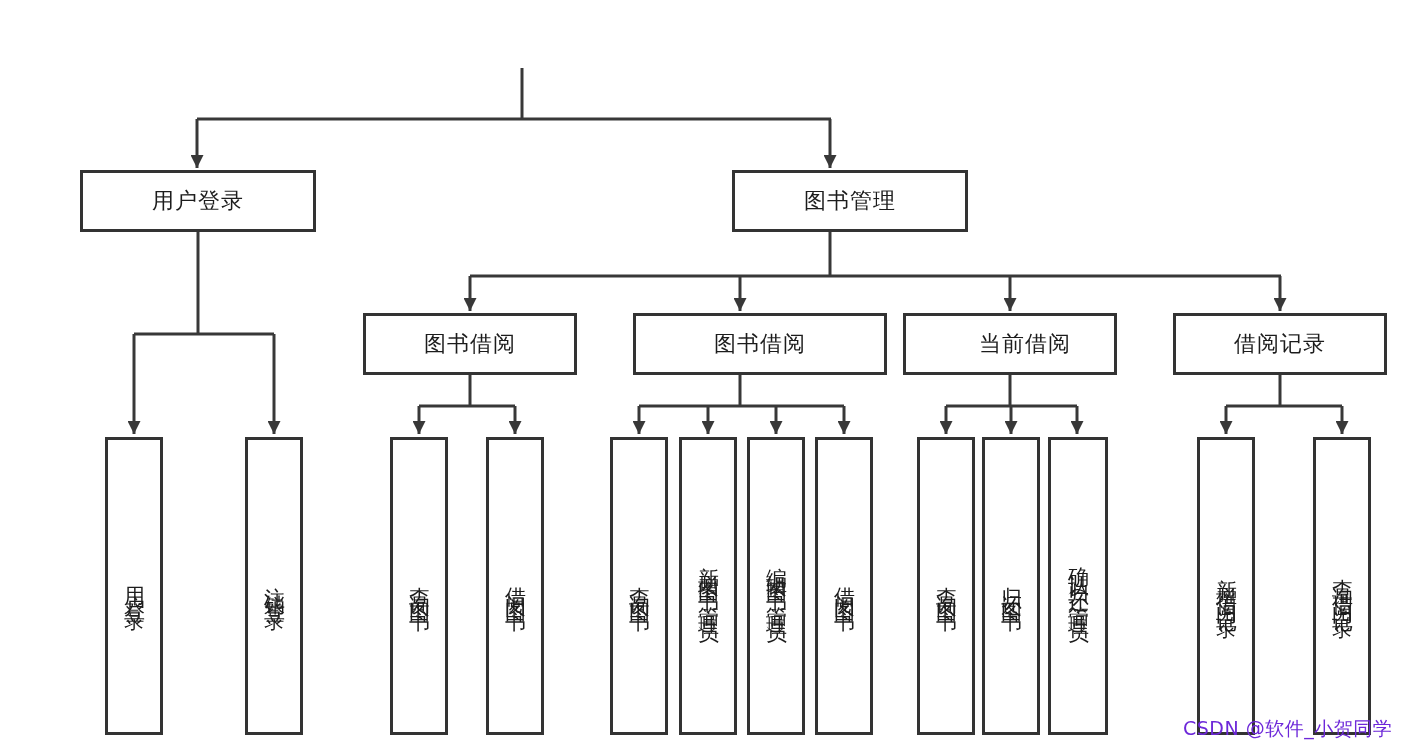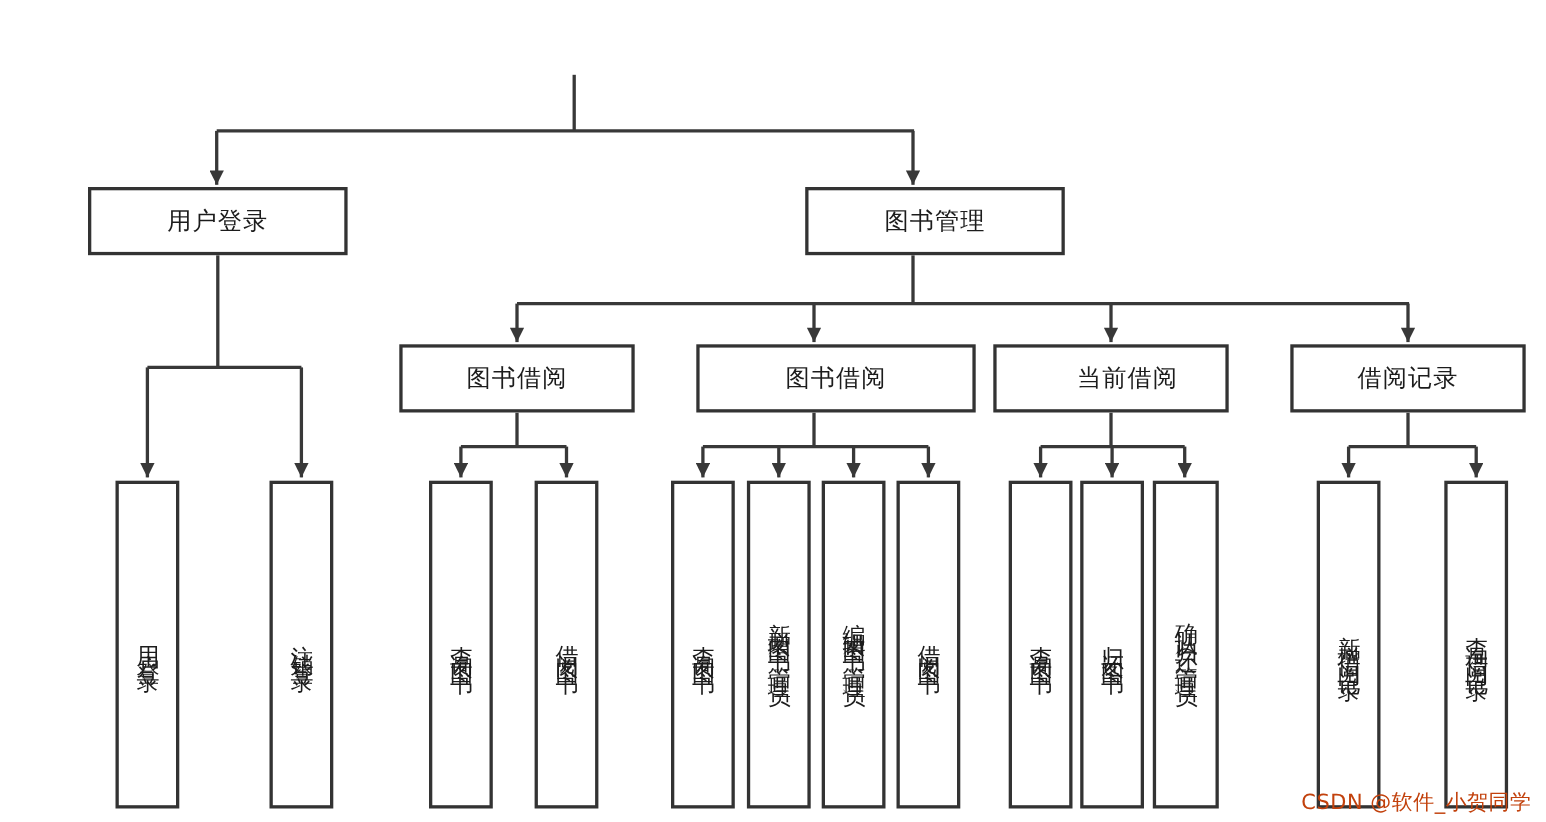--- a/index.html
+++ b/index.html
@@ -38,21 +38,21 @@
     font-size: 21px;
     letter-spacing: 8px;
     line-height: 1;
     white-space: nowrap;
   }
   .watermark {
     position: absolute;
     left: 1183px;
     top: 716px;
     font-size: 19px;
-    color: #c2410c;
+    color: #6d28d9;
     letter-spacing: 0.5px;
     white-space: nowrap;
     z-index: 5;
   }
 </style>
 </head>
 <body>
 
 <div class="canvas">
 

